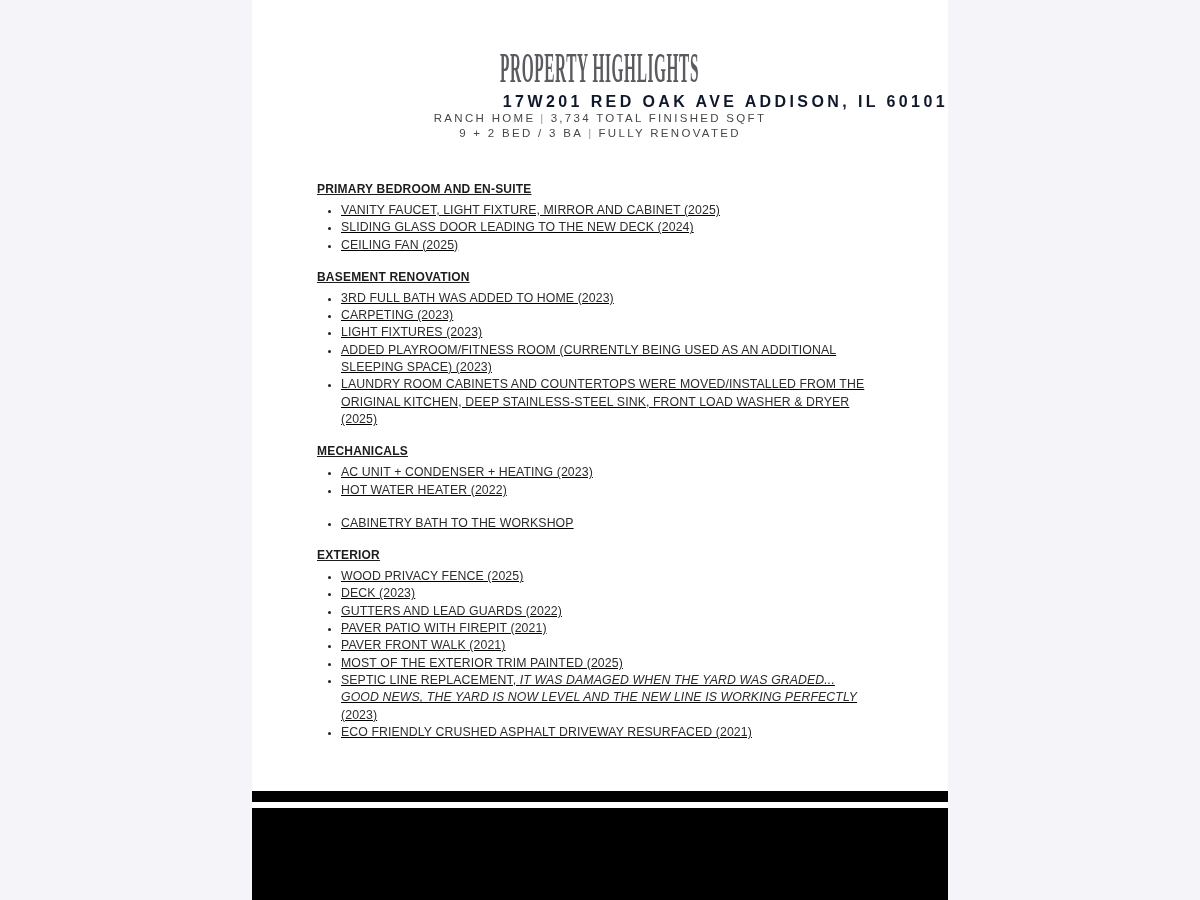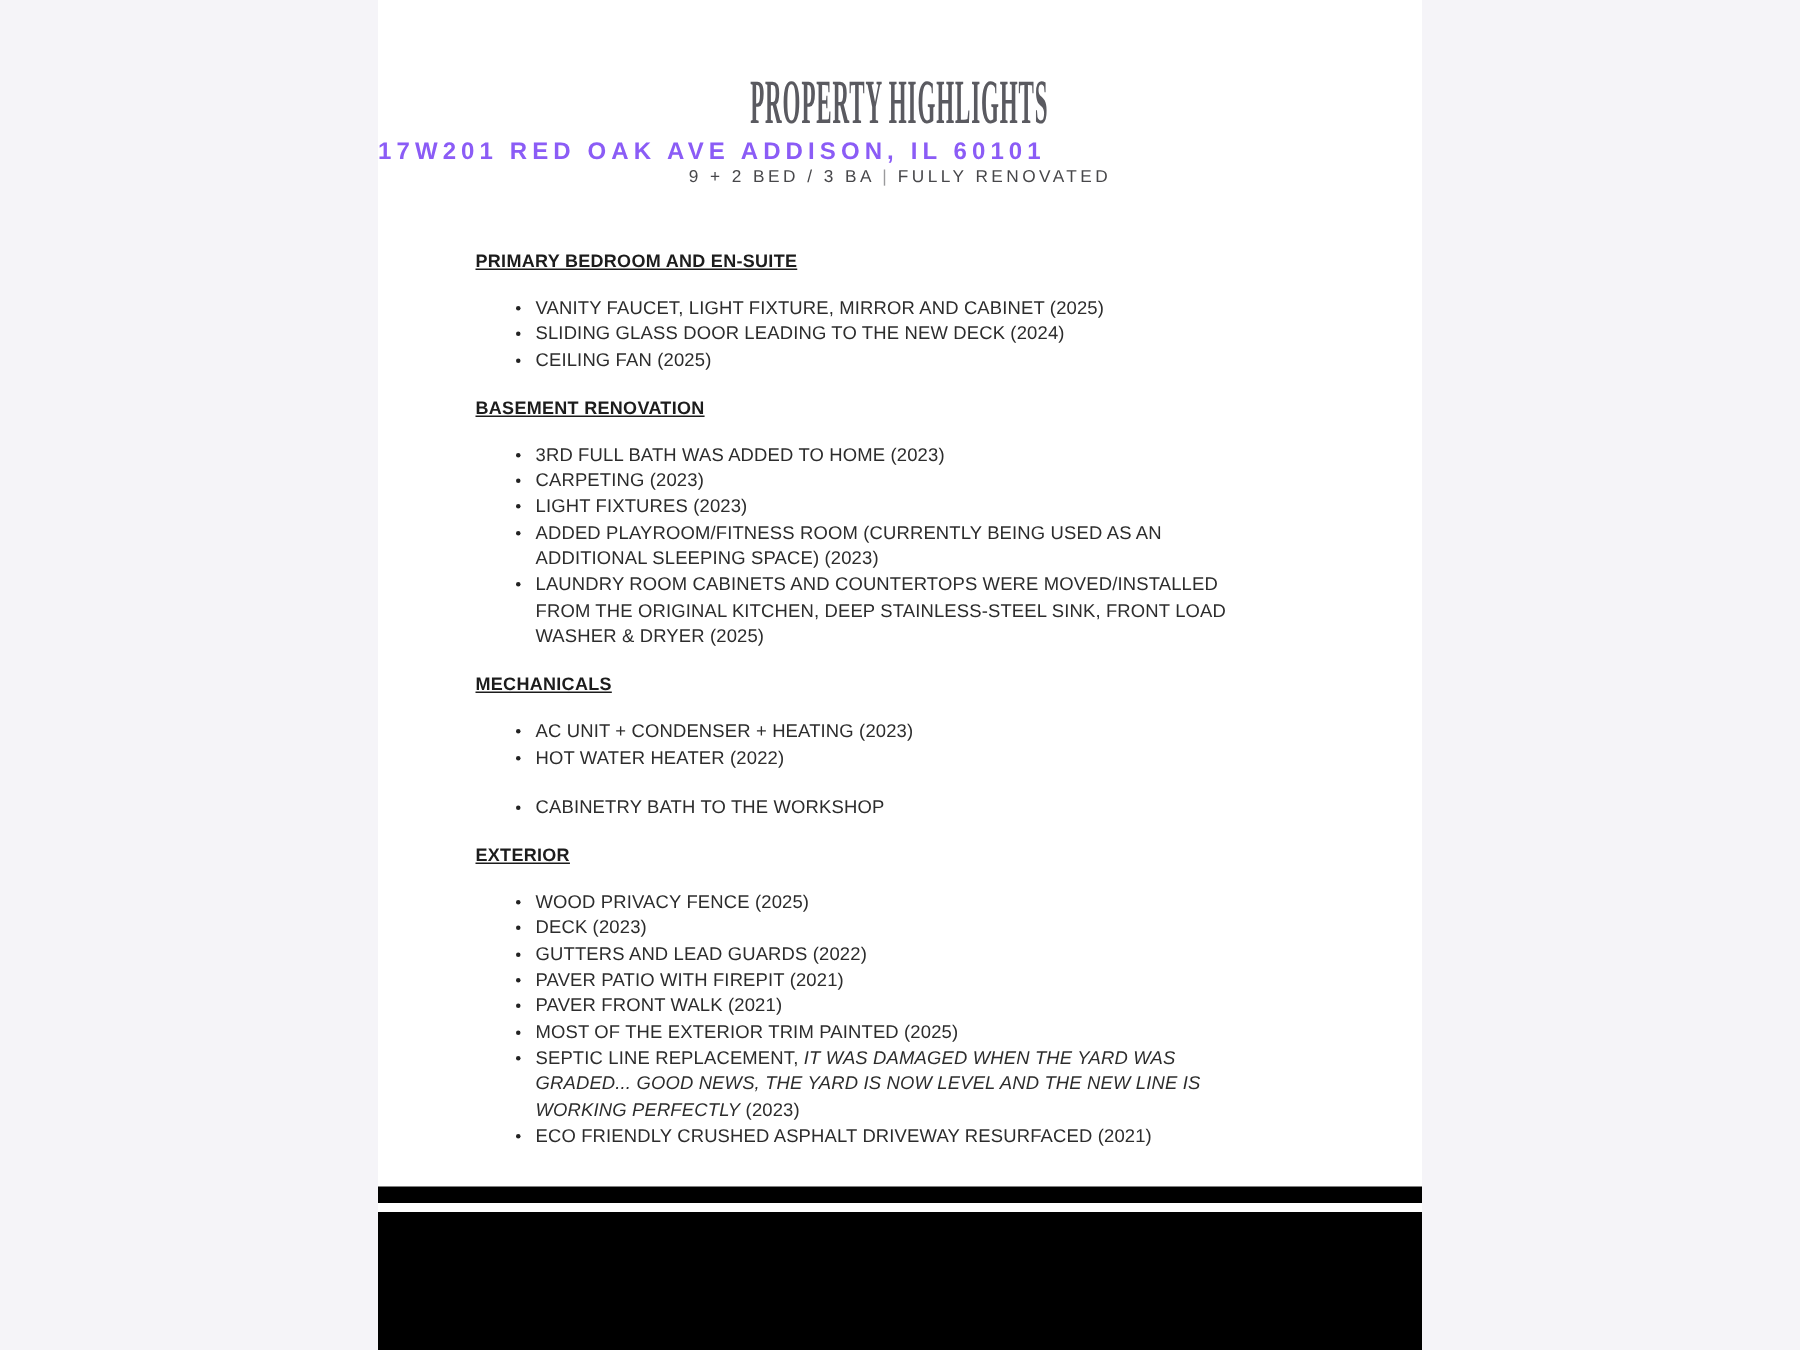--- a/index.html
+++ b/index.html
@@ -20,41 +20,41 @@
   }
   .title-wrap{
     margin-top:52px;height:34px;display:flex;justify-content:center;align-items:center;
   }
   .title-text{
     font-family:"Liberation Serif","DejaVu Serif",serif;
     font-weight:700;font-size:26px;letter-spacing:1px;color:var(--title);
     transform:scale(0.59,1.62);transform-origin:center center;white-space:nowrap;
   }
   .address{
-    margin-top:7px;text-align:left;
-    font-size:16px;font-weight:700;letter-spacing:3.4px;color:#8b5cf6;
+    margin-top:7px;text-align:right;
+    font-size:16px;font-weight:700;letter-spacing:3.4px;color:#0f172a;
     line-height:18px;white-space:nowrap;
   }
   .subline{
     text-align:center;font-size:11.5px;letter-spacing:2.3px;color:var(--sub);
     line-height:15px;white-space:nowrap;
   }
   .subline .sep{color:var(--sep);padding:0 5px;}
   .content{
     margin:41px 82px 0 65px;
   }
   .section{margin:0;}
   .section + .section{margin-top:16px;}
   .section h3{
     margin:0 0 6px 0;
     font-size:12px;font-weight:700;color:var(--heading);
     text-decoration:underline;letter-spacing:0.2px;line-height:14px;
   }
   .section ul{
-    margin:16px;padding:0 0 0 24px;list-style:disc;
+    margin:0;padding:0 0 0 24px;list-style:disc;text-decoration:underline;
   }
   .section li{
     font-size:12.3px;line-height:17.3px;color:var(--body);letter-spacing:0.1px;
   }
   .section li::marker{color:#222;font-size:11px;}
   .section li em{font-style:italic;}
   .bar-thin{
     position:absolute;left:252px;top:791px;width:696px;height:11px;background:var(--bar);
   }
   .bar-thick{
@@ -67,20 +67,23 @@
 <div class="canvas">
 
   <div class="page">
 
     <div class="title-wrap">
       <span class="title-text">PROPERTY HIGHLIGHTS</span>
     </div>
 
     <div class="address">17W201 RED OAK AVE ADDISON, IL 60101</div>
 
+    <div class="subline">
+      <span>RANCH HOME</span><span class="sep">|</span><span>3,734 TOTAL FINISHED SQFT</span>
+    </div>
 
     <div class="subline">
       <span>9 + 2 BED / 3 BA</span><span class="sep">|</span><span>FULLY RENOVATED</span>
     </div>
 
     <div class="content" id="sections">
         <section class="section">
           <h3>PRIMARY BEDROOM AND EN-SUITE</h3>
           <ul>
             <li><span>VANITY FAUCET, LIGHT FIXTURE, MIRROR AND CABINET (2025)</span></li>

